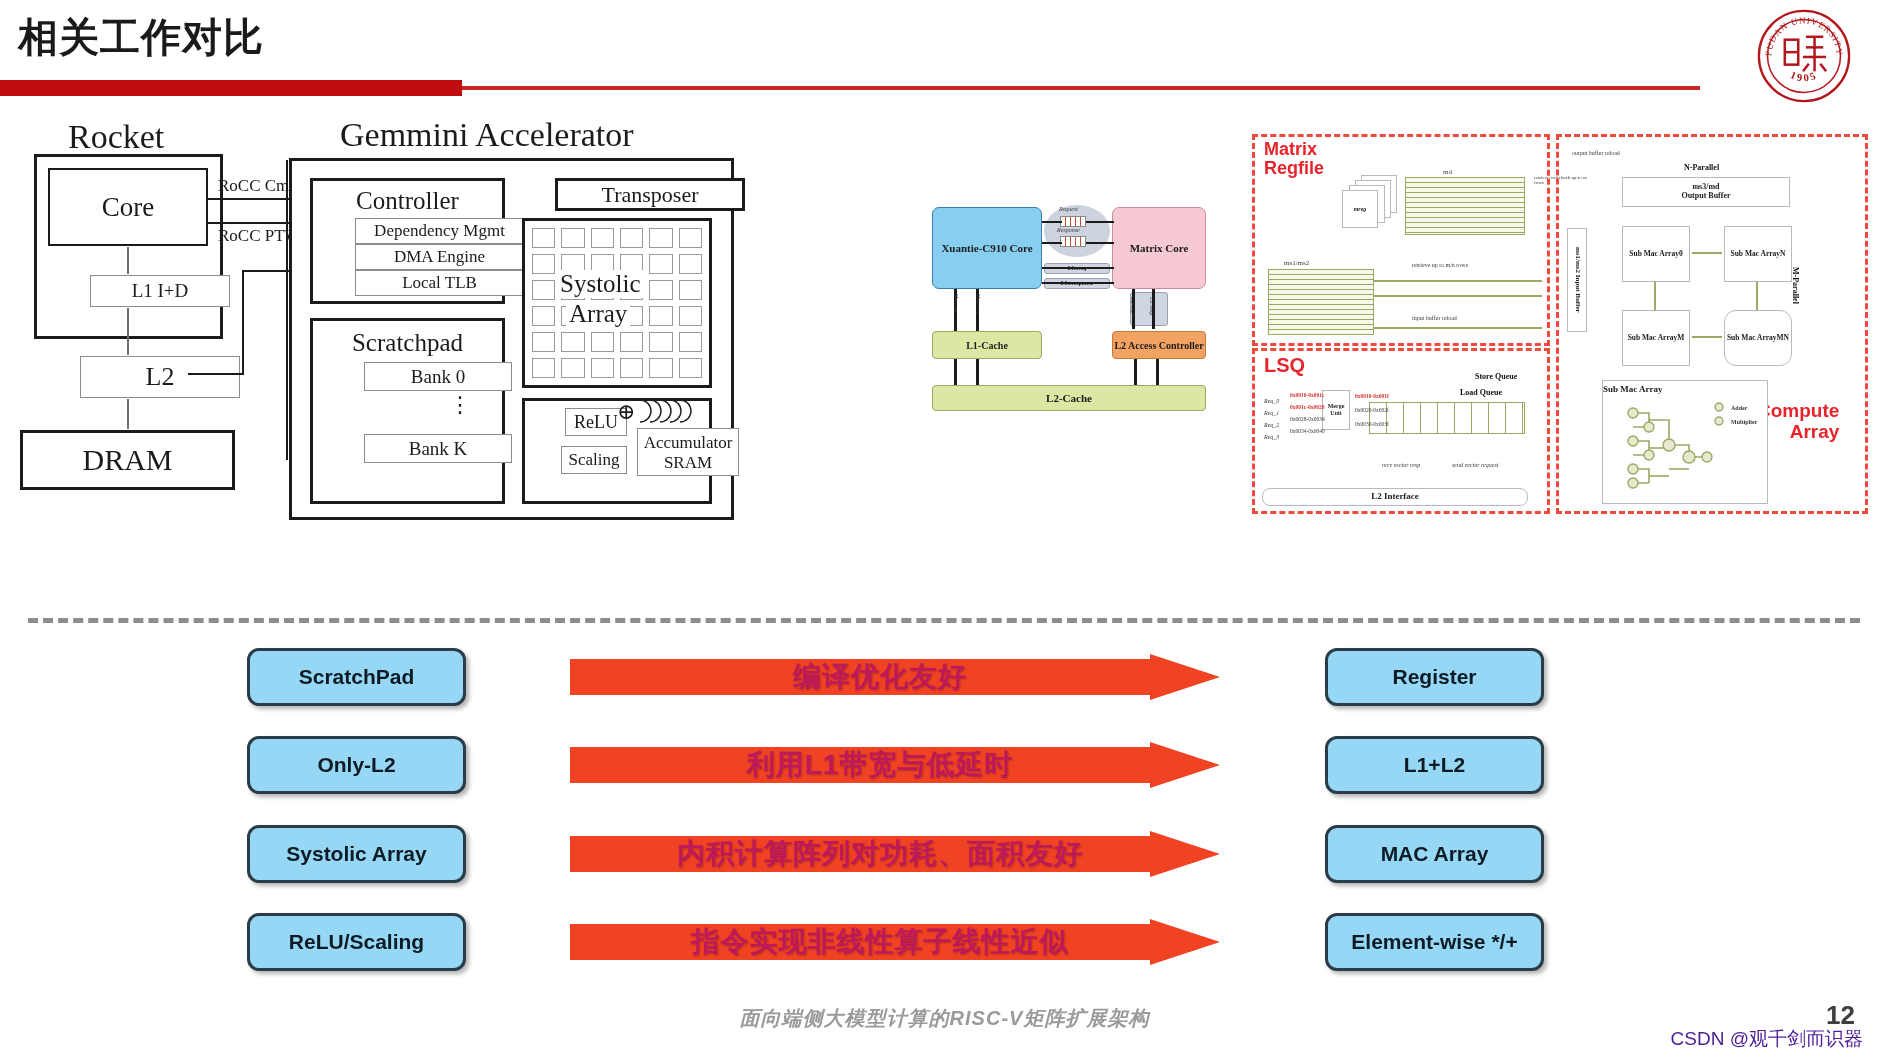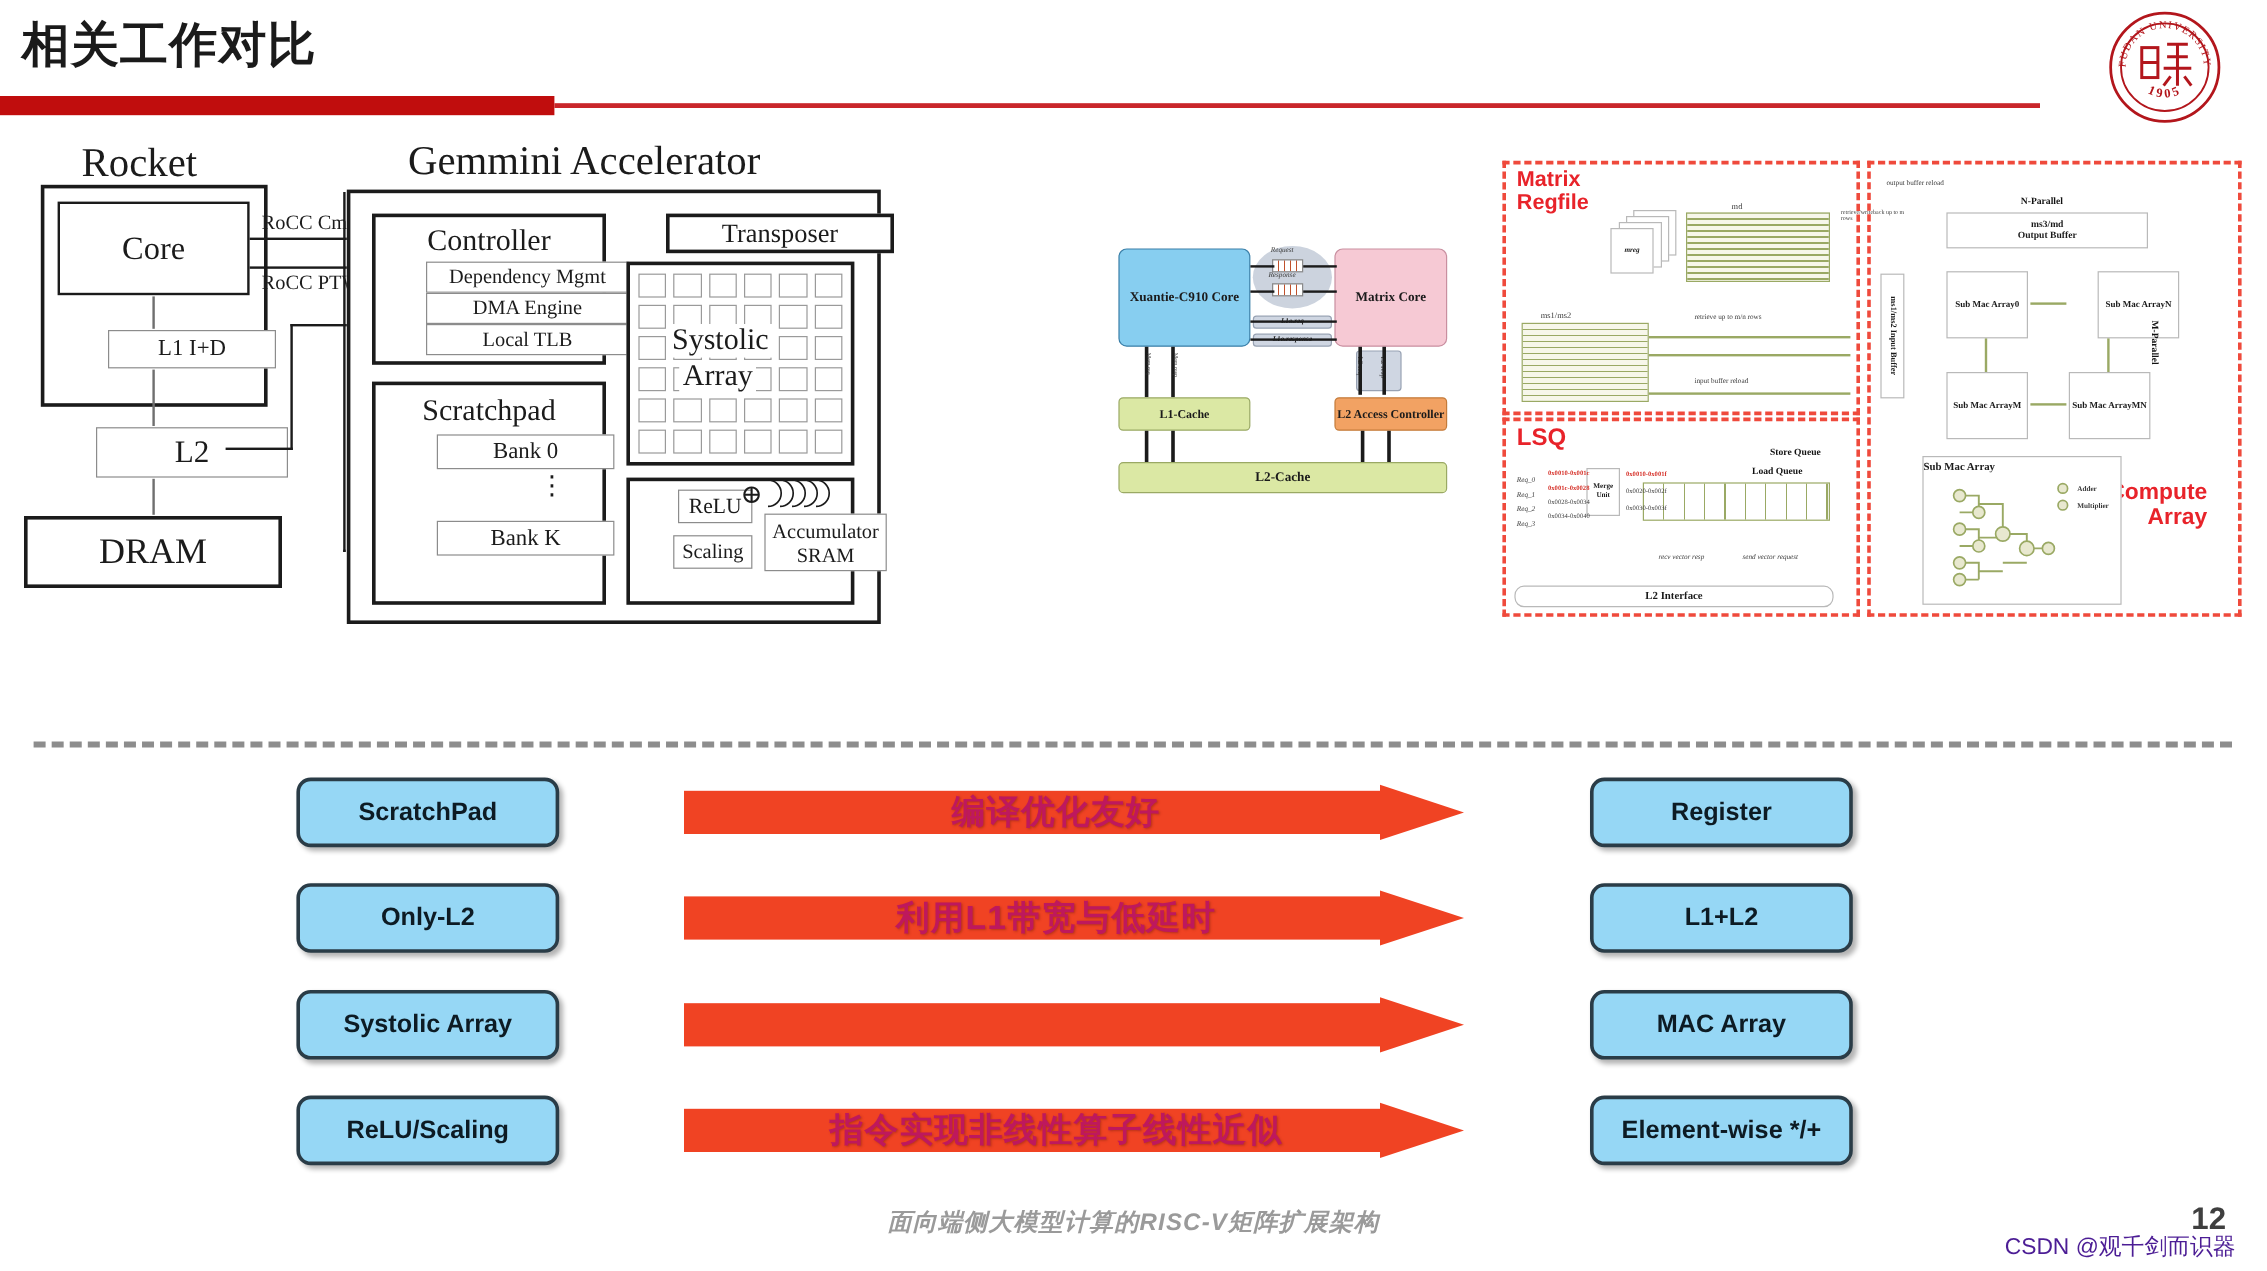--- a/index.html
+++ b/index.html
@@ -408,27 +408,27 @@
     <div class="rbox plain" style="left:710px; top:45px; width:168px; height:30px; font-size:8px; flex-direction:column;">
       <span>ms3/md</span>
       <span>Output Buffer</span>
     </div>
     <div class="rbox plain" style="left:655px; top:96px; width:20px; height:104px; font-size:7px;">
       <span style="transform:rotate(90deg); white-space:nowrap;">ms1/ms2 Input Buffer</span>
     </div>
     <div class="rbox plain" style="left:710px; top:94px; width:68px; height:56px; font-size:7.5px;">
       <span>Sub Mac Array0</span>
     </div>
-    <div class="rbox plain" style="left:812px; top:94px; width:68px; height:56px; font-size:7.5px;margin-left:24px;">
+    <div class="rbox plain" style="left:812px; top:94px; width:68px; height:56px; font-size:7.5px;">
       <span>Sub Mac ArrayN</span>
     </div>
     <div class="rbox plain" style="left:710px; top:178px; width:68px; height:56px; font-size:7.5px;">
       <span>Sub Mac ArrayM</span>
     </div>
-    <div class="rbox plain" style="left:812px; top:178px; width:68px; height:56px; font-size:7.5px;">
+    <div class="rbox plain" style="left:812px; top:178px; width:68px; height:56px; font-size:7.5px;border-radius:12px;">
       <span>Sub Mac ArrayMN</span>
     </div>
     <div class="rtiny b" style="left:888px; top:135px; font-size:8px; transform:rotate(90deg); transform-origin:left top;">M-Parallel</div>
     <div class="rline olive" style="left:780px; top:120px; width:30px; height:1.5px;"></div>
     <div class="rline olive" style="left:780px; top:204px; width:30px; height:1.5px;"></div>
     <div class="rline olive" style="left:742px; top:150px; width:1.5px; height:28px;"></div>
     <div class="rline olive" style="left:844px; top:150px; width:1.5px; height:28px;"></div>
 
     <div class="rbox plain" style="left:690px; top:248px; width:166px; height:124px; display:block;">
       <div style="text-align:left; font-size:9px; font-weight:bold; margin-top:4px;">Sub Mac Array</div>
@@ -489,20 +489,21 @@
     <div class="pill" style="left:1325px; top:104px;">
       <span>L1+L2</span>
     </div>
 
     <div class="pill" style="left:247px; top:193px;">
       <span>Systolic Array</span>
     </div>
     <div class="arrow" style="left:570px; top:199px;">
       <div class="shaft"></div>
       <div class="head"></div>
+      <span class="atxt">内积计算阵列对功耗、面积友好</span>
     </div>
     <div class="pill" style="left:1325px; top:193px;">
       <span>MAC Array</span>
     </div>
 
     <div class="pill" style="left:247px; top:281px;">
       <span>ReLU/Scaling</span>
     </div>
     <div class="arrow" style="left:570px; top:287px;">
       <div class="shaft"></div>

